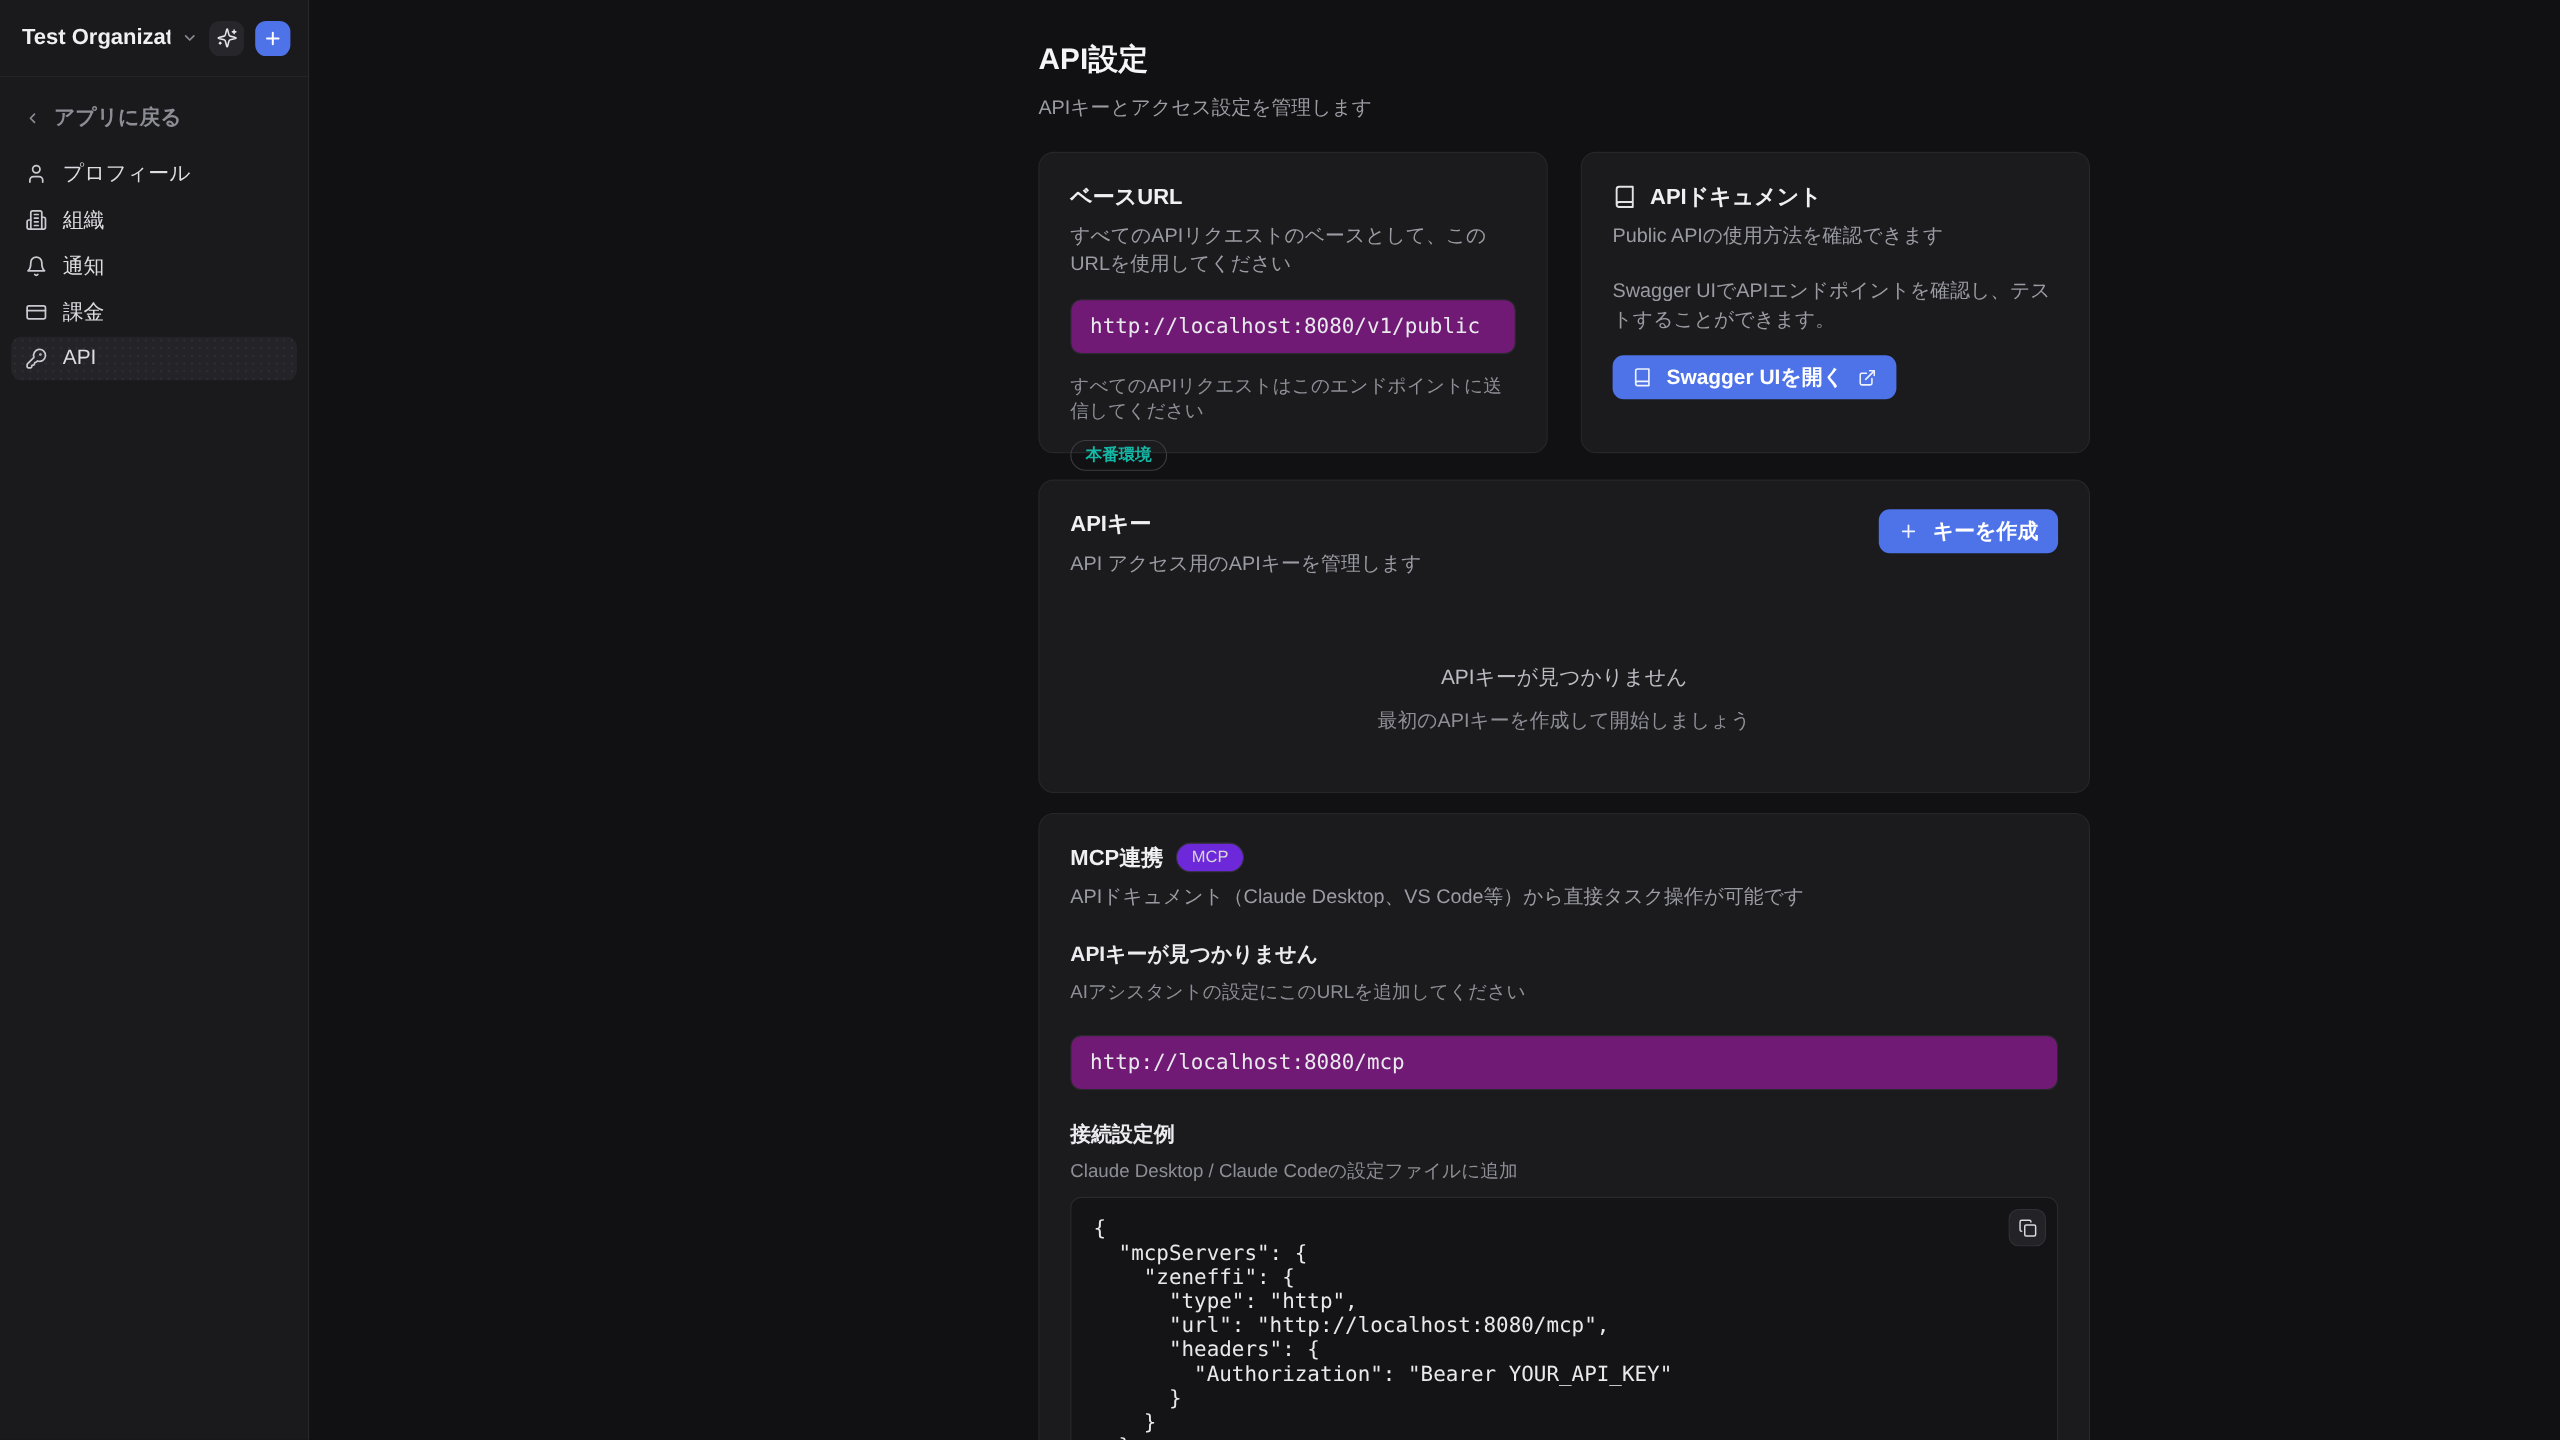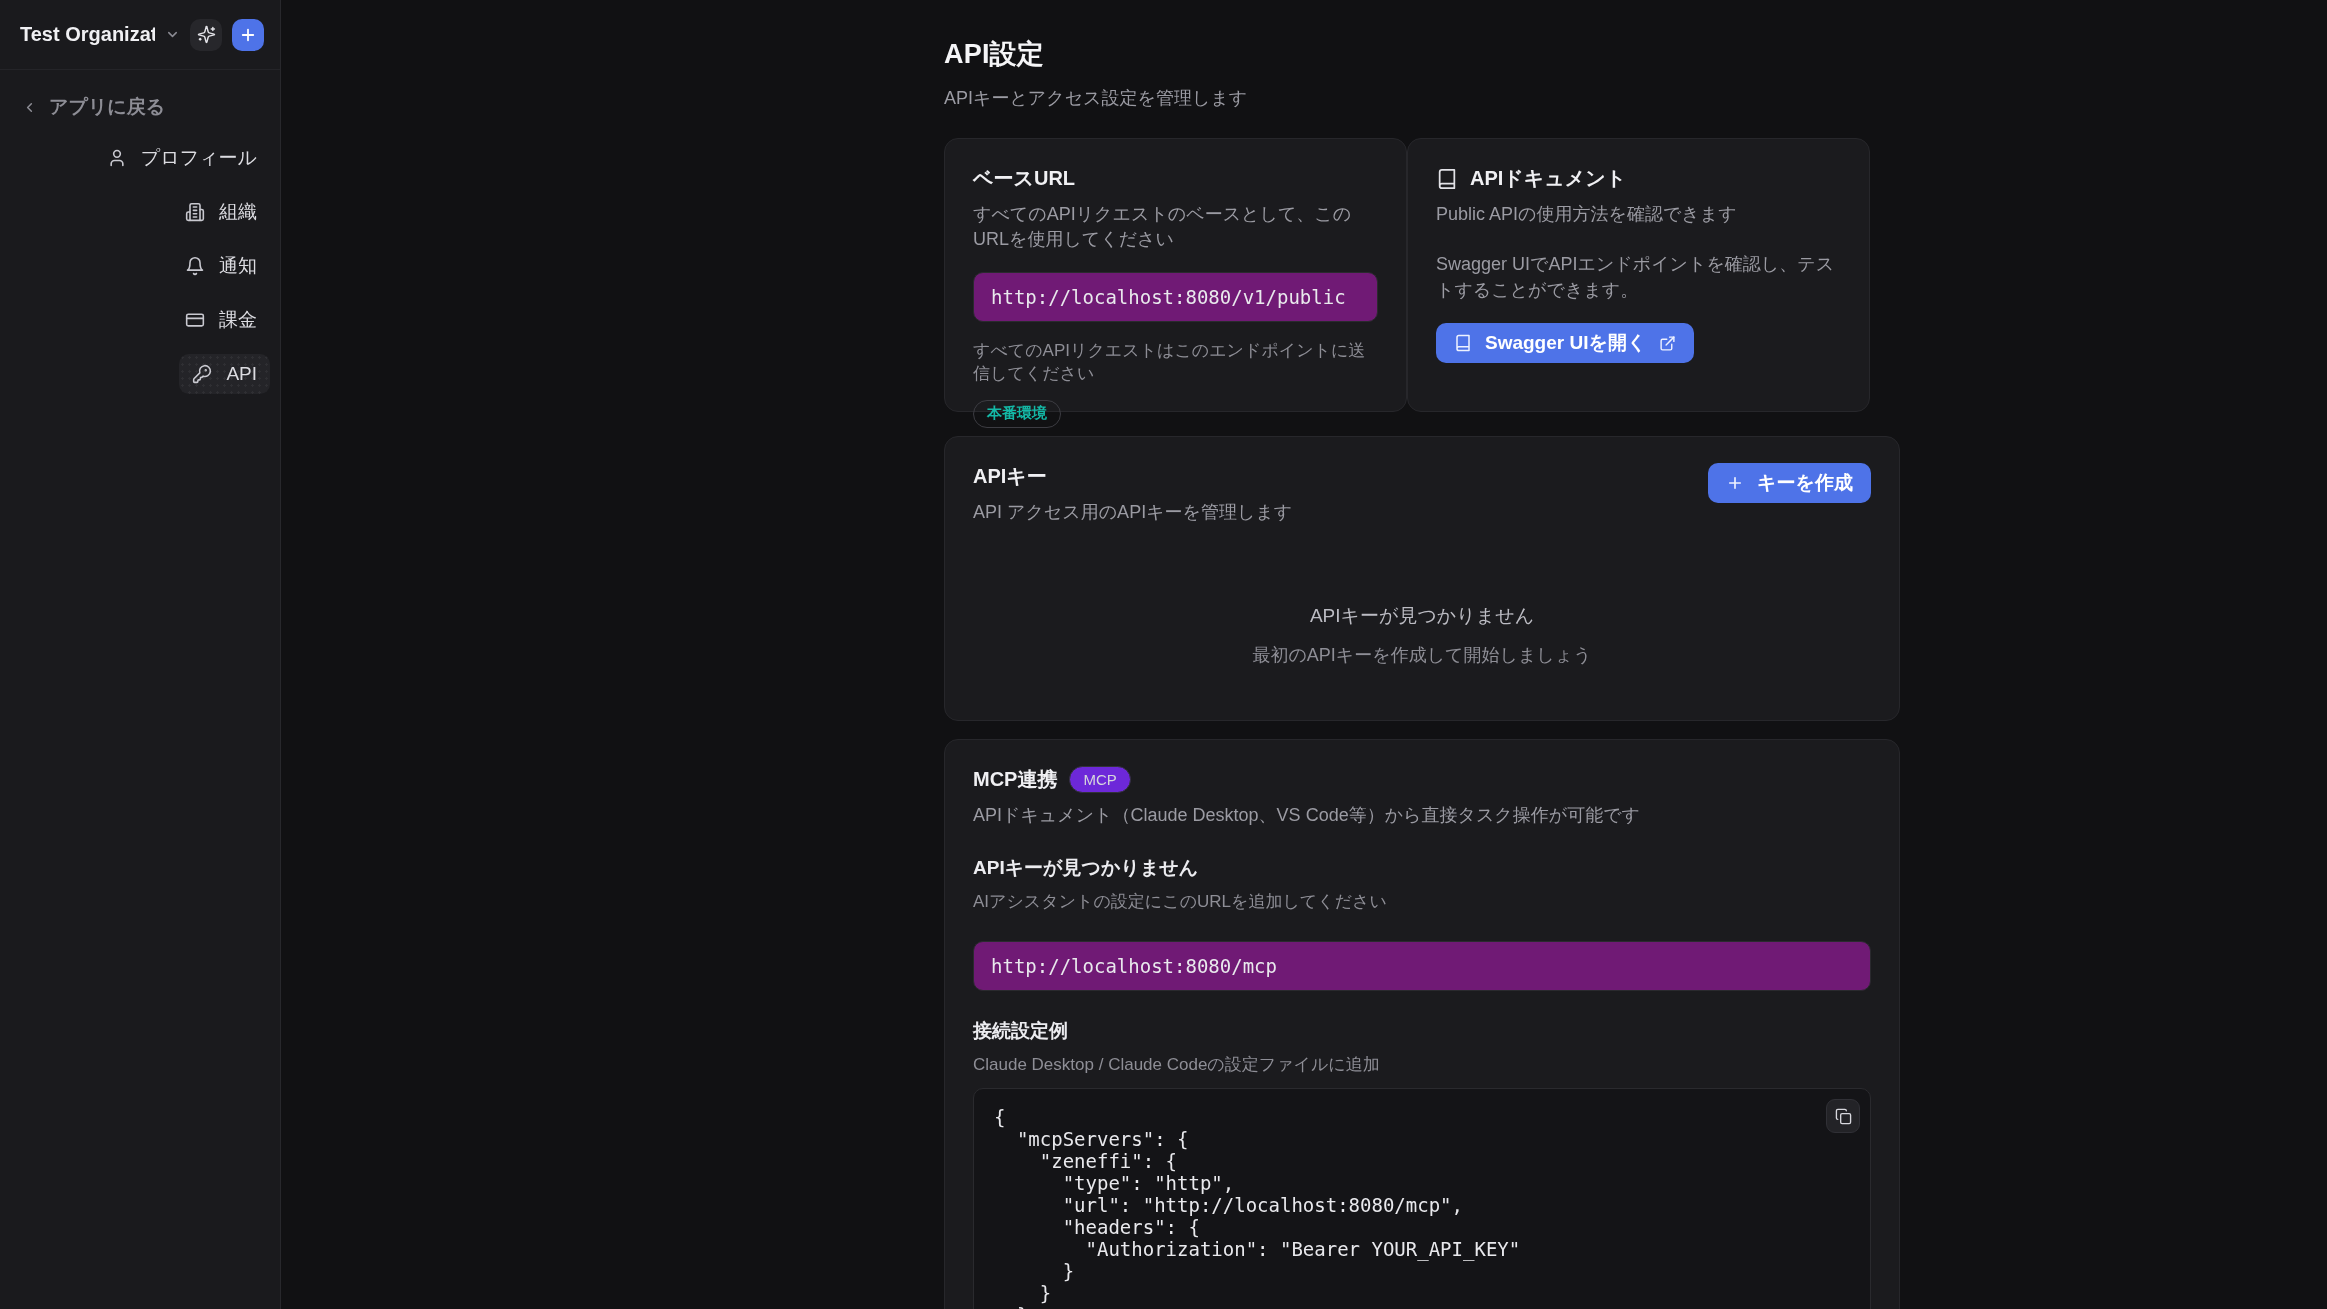--- a/index.html
+++ b/index.html
@@ -32,40 +32,40 @@
     display:flex; align-items:center; justify-content:center; cursor:pointer; flex:none;
   }
   .icon-btn.dark { background:#27272b; color:#e4e4e9; }
   .icon-btn.blue { background:#4e73e8; color:#ffffff; }
 
   .back-link {
     margin:16px 10px 0 12px; padding:8px 10px; border-radius:8px;
     display:flex; align-items:center; gap:12px;
     color:#8d8d95; font-size:19px; cursor:pointer;font-weight:bold;
   }
-  .nav { margin-top:10px; padding:0 10px; display:flex; flex-direction:column; gap:14px;align-items:flex-end; }
+  .nav { margin-top:10px; padding:0 10px; display:flex; flex-direction:column; gap:2px; }
   .nav-item {
     height:40px; border-radius:10px; padding:0 13px;
     display:flex; align-items:center; gap:14px;
     font-size:19px; color:#dcdce1; cursor:pointer;
   }
   .nav-item .ni { color:#c9c9d0; display:flex; }
   .nav-item.active {
     background:#242428;
     background-image:radial-gradient(rgba(255,255,255,0.05) 1px, transparent 1.3px);
     background-size:7px 7px;
   }
 
   
   .main { flex:1; height:100%; overflow:hidden; }
   .content { width:956px; margin-left:663px; padding-top:36px; }
   h1.page-title { font-size:27px; font-weight:700; color:#f5f5f7; letter-spacing:0.2px; }
   .page-subtitle { margin-top:14px; font-size:18px; color:#9b9ba3; }
 
-  .cards-row { display:flex; margin-top:28px; }
+  .cards-row { display:flex; gap:30px; margin-top:28px; }
   .card {
     background:#1b1b1e; border:1px solid #27272b; border-radius:14px;
   }
   .card.half { width:463px; height:274px; padding:26px 28px; }
 
   .card-title { font-size:20px; font-weight:700; color:#f0f0f3; }
   .card-title-row { display:flex; align-items:center; gap:12px; }
   .card-title-row .ci { color:#e2e2e7; display:flex; }
   .card-desc { margin-top:10px; font-size:18px; color:#9b9ba3; line-height:25px; }
 

